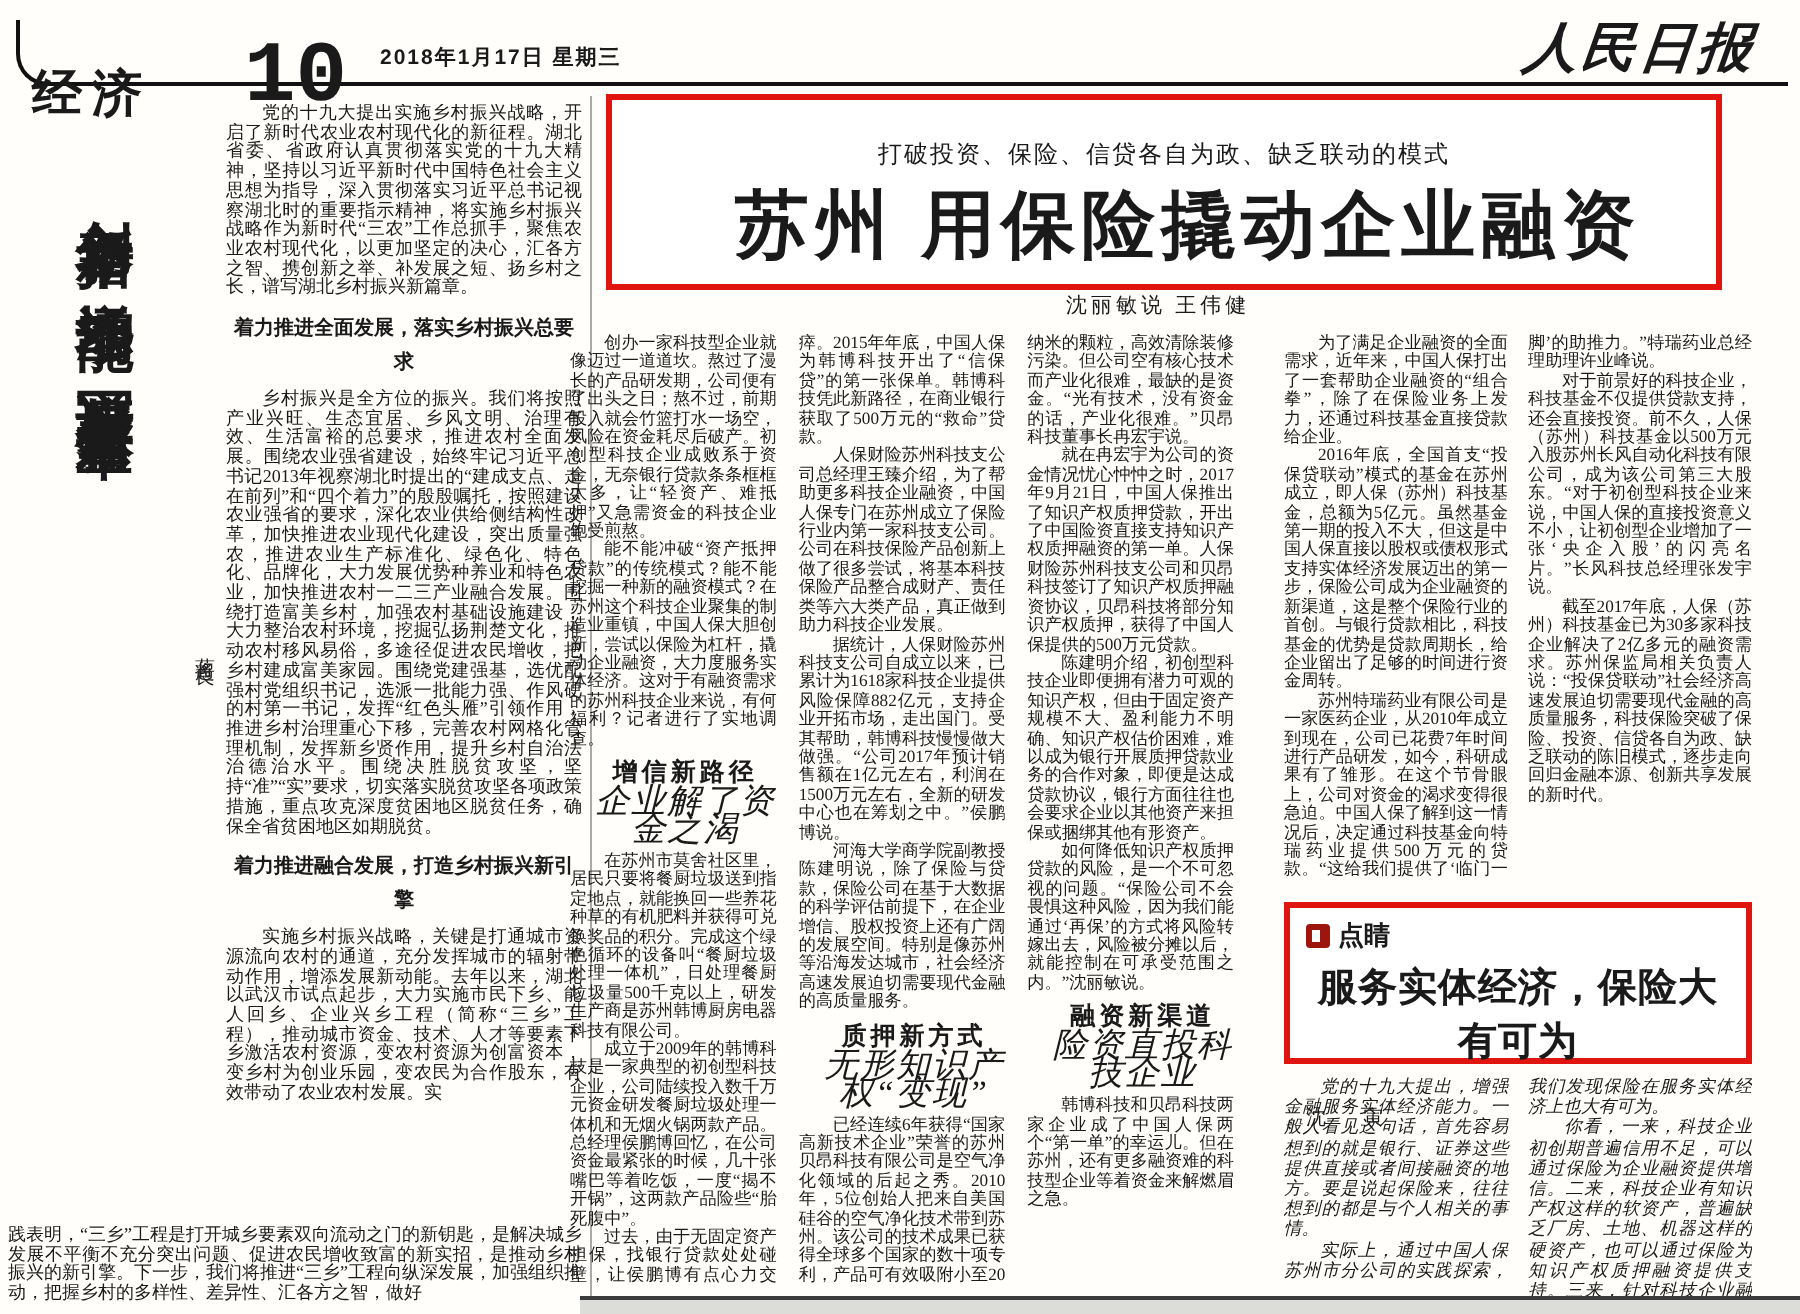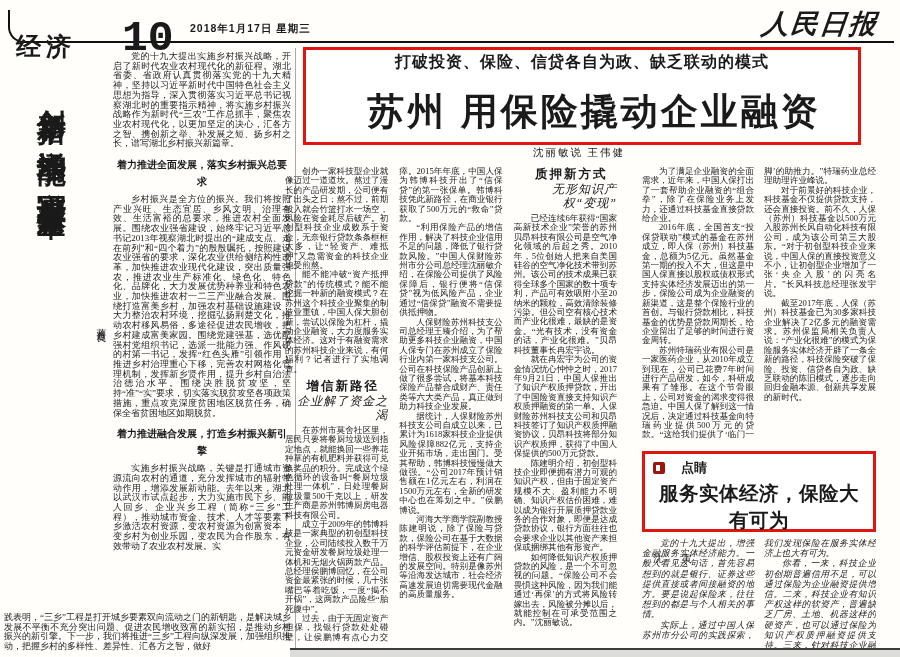--- a/index.html
+++ b/index.html
@@ -31,41 +31,41 @@
     font-size:9px;line-height:9.7px;text-align:justify;}
   .lbody p{margin:0;text-indent:18px;}
   .lheading{font-size:10px;font-weight:900;text-align:center;line-height:17px;
     font-family:"Liberation Sans",sans-serif;margin:7px 0 5px 0;text-indent:0 !important;}
   .lbottom{position:absolute;left:4px;top:613px;width:287px;height:38px;overflow:hidden;
     font-size:9px;line-height:9.6px;text-align:justify;}
   .vdivider{position:absolute;left:295px;top:48px;width:1px;height:600px;background:#a9a9a9;}
   
   .headbox{position:absolute;left:303px;top:47px;width:552px;height:92px;
     border:3px solid #e0150f;background:#fff;}
-  .kicker{margin-top:2px;text-align:center;font-size:16px;font-weight:700;
+  .kicker{margin-top:19px;text-align:center;font-size:12px;font-weight:400;
     font-family:"Liberation Sans",sans-serif;letter-spacing:1px;}
-  .headline{margin-top:14px;text-align:center;font-size:37px;font-weight:900;
+  .headline{margin-top:2px;text-align:center;font-size:37px;font-weight:900;
     font-family:"Liberation Sans","DejaVu Sans",sans-serif;letter-spacing:3px;padding-left:24px;}
   .byline{position:absolute;left:303px;top:146px;width:552px;text-align:center;
     font-size:10.5px;letter-spacing:2px;}
   .flow1{position:absolute;left:285px;top:167px;width:332px;height:480px;overflow:hidden;
     column-count:3;column-gap:11px;column-fill:auto;
     font-size:8.6px;line-height:9.4px;text-align:justify;}
   .flow1 p,.flow2 p{margin:0;text-indent:17px;}
   .subhead{break-inside:avoid;margin:5px 0 4px 12px;text-align:center;}
   .subhead .s1{font-size:12.5px;font-weight:900;font-family:"Liberation Sans",sans-serif;
     letter-spacing:2px;line-height:15px;}
-  .subhead .s2{font-size:12px;font-style:italic;letter-spacing:1px;line-height:14px;text-align:right;}
+  .subhead .s2{font-size:17px;font-style:italic;letter-spacing:1px;line-height:14px;}
   .rgroup{position:absolute;left:642px;top:167px;width:234px;}
   .flow2{height:281px;overflow:hidden;column-count:2;column-gap:10px;column-fill:auto;
     font-size:8.6px;line-height:9.4px;text-align:justify;}
   
   .combox{margin-top:3px;border:3px solid #e0150f;height:70px;padding:5px 8px 0 8px;
     background:#fff;box-sizing:content-box;}
-  .comlabel{display:flex;align-items:center;gap:16px;font-size:13px;font-weight:900;
+  .comlabel{display:flex;align-items:center;gap:4px;font-size:13px;font-weight:900;
     font-family:"Liberation Sans",sans-serif;}
   .comicon{width:12px;height:12px;background:#9e150e;border-radius:2px;position:relative;flex:0 0 auto;}
   .comicon::after{content:"";position:absolute;left:3px;top:3px;width:4px;height:6px;background:#fff;}
   .comtitle{text-align:center;font-size:19.5px;font-weight:900;margin-top:3px;
     font-family:"Liberation Sans","DejaVu Sans",sans-serif;letter-spacing:0.5px;}
   .comauthor{text-align:left;font-size:10px;letter-spacing:8px;margin-top:18px;}
   .comtext{margin-top:6px;height:120px;overflow:hidden;column-count:2;column-gap:10px;column-fill:auto;
     font-size:8.8px;line-height:10.2px;font-style:italic;text-align:justify;}
   .comtext p{margin:0;text-indent:18px;}
   
@@ -108,21 +108,20 @@
   <div class="flow1">
     <p>创办一家科技型企业就像迈过一道道坎。熬过了漫长的产品研发期，公司便有了出头之日；熬不过，前期投入就会竹篮打水一场空，风险在资金耗尽后破产。初创型科技企业成败系于资金，无奈银行贷款条条框框太多，让“轻资产、难抵押”又急需资金的科技企业饱受煎熬。</p>
     <p>能不能冲破“资产抵押贷款”的传统模式？能不能挖掘一种新的融资模式？在苏州这个科技企业聚集的制造业重镇，中国人保大胆创新，尝试以保险为杠杆，撬动企业融资，大力度服务实体经济。这对于有融资需求的苏州科技企业来说，有何福利？记者进行了实地调查。</p>
     <div class="subhead">
       <div class="s1">增信新路径</div>
       <div class="s2">企业解了资金之渴</div>
     </div>
     <p>在苏州市莫舍社区里，居民只要将餐厨垃圾送到指定地点，就能换回一些养花种草的有机肥料并获得可兑换奖品的积分。完成这个绿色循环的设备叫“餐厨垃圾处理一体机”，日处理餐厨垃圾量500千克以上，研发生产商是苏州韩博厨房电器科技有限公司。</p>
     <p>成立于2009年的韩博科技是一家典型的初创型科技企业，公司陆续投入数千万元资金研发餐厨垃圾处理一体机和无烟火锅两款产品。总经理侯鹏博回忆，在公司资金最紧张的时候，几十张嘴巴等着吃饭，一度“揭不开锅”，这两款产品险些“胎死腹中”。</p>
     <p>过去，由于无固定资产担保，找银行贷款处处碰壁，让侯鹏博有点心力交瘁。2015年年底，中国人保为韩博科技开出了“信保贷”的第一张保单。韩博科技凭此新路径，在商业银行获取了500万元的“救命”贷款。</p>
-    <p>“利用保险产品的增信作用，解决了科技企业信用不足的问题，降低了银行贷款风险。”中国人保财险苏州市分公司总经理沈丽敏介绍，在保险公司提供了风险保障后，银行便将“信保贷”视为低风险产品，企业通过“信保贷”融资不需要提供抵押物。</p>
     <p>人保财险苏州科技支公司总经理王臻介绍，为了帮助更多科技企业融资，中国人保专门在苏州成立了保险行业内第一家科技支公司。公司在科技保险产品创新上做了很多尝试，将基本科技保险产品整合成财产、责任类等六大类产品，真正做到助力科技企业发展。</p>
     <p>据统计，人保财险苏州科技支公司自成立以来，已累计为1618家科技企业提供风险保障882亿元，支持企业开拓市场，走出国门。受其帮助，韩博科技慢慢做大做强。“公司2017年预计销售额在1亿元左右，利润在1500万元左右，全新的研发中心也在筹划之中。”侯鹏博说。</p>
     <p>河海大学商学院副教授陈建明说，除了保险与贷款，保险公司在基于大数据的科学评估前提下，在企业增信、股权投资上还有广阔的发展空间。特别是像苏州等沿海发达城市，社会经济高速发展迫切需要现代金融的高质量服务。</p>
     <div class="subhead">
       <div class="s1">质押新方式</div>
       <div class="s2">无形知识产权“变现”</div>
     </div>
     <p>已经连续6年获得“国家高新技术企业”荣誉的苏州贝昂科技有限公司是空气净化领域的后起之秀。2010年，5位创始人把来自美国硅谷的空气净化技术带到苏州。该公司的技术成果已获得全球多个国家的数十项专利，产品可有效吸附小至20纳米的颗粒，高效清除装修污染。但公司空有核心技术而产业化很难，最缺的是资金。“光有技术，没有资金的话，产业化很难。”贝昂科技董事长冉宏宇说。</p>
     <p>就在冉宏宇为公司的资金情况忧心忡忡之时，2017年9月21日，中国人保推出了知识产权质押贷款，开出了中国险资直接支持知识产权质押融资的第一单。人保财险苏州科技支公司和贝昂科技签订了知识产权质押融资协议，贝昂科技将部分知识产权质押，获得了中国人保提供的500万元贷款。</p>
     <p>陈建明介绍，初创型科技企业即便拥有潜力可观的知识产权，但由于固定资产规模不大、盈利能力不明确、知识产权估价困难，难以成为银行开展质押贷款业务的合作对象，即便是达成贷款协议，银行方面往往也会要求企业以其他资产来担保或捆绑其他有形资产。</p>
@@ -133,21 +132,21 @@
     </div>
     <p>韩博科技和贝昂科技两家企业成了中国人保两个“第一单”的幸运儿。但在苏州，还有更多融资难的科技型企业等着资金来解燃眉之急。</p>
   </div>
 
   <div class="rgroup">
     <div class="flow2">
       <p>为了满足企业融资的全面需求，近年来，中国人保打出了一套帮助企业融资的“组合拳”，除了在保险业务上发力，还通过科技基金直接贷款给企业。</p>
       <p>2016年底，全国首支“投保贷联动”模式的基金在苏州成立，即人保（苏州）科技基金，总额为5亿元。虽然基金第一期的投入不大，但这是中国人保直接以股权或债权形式支持实体经济发展迈出的第一步，保险公司成为企业融资的新渠道，这是整个保险行业的首创。与银行贷款相比，科技基金的优势是贷款周期长，给企业留出了足够的时间进行资金周转。</p>
       <p>苏州特瑞药业有限公司是一家医药企业，从2010年成立到现在，公司已花费7年时间进行产品研发，如今，科研成果有了雏形。在这个节骨眼上，公司对资金的渴求变得很急迫。中国人保了解到这一情况后，决定通过科技基金向特瑞药业提供500万元的贷款。“这给我们提供了‘临门一脚’的助推力。”特瑞药业总经理助理许业峰说。</p>
       <p>对于前景好的科技企业，科技基金不仅提供贷款支持，还会直接投资。前不久，人保（苏州）科技基金以500万元入股苏州长风自动化科技有限公司，成为该公司第三大股东。“对于初创型科技企业来说，中国人保的直接投资意义不小，让初创型企业增加了一张‘央企入股’的闪亮名片。”长风科技总经理张发宇说。</p>
-      <p>截至2017年底，人保（苏州）科技基金已为30多家科技企业解决了2亿多元的融资需求。苏州保监局相关负责人说：“产业化很难”的模式为保险服务实体经济开辟了一条全新的路径，科技保险突破了保险、投资、信贷各自为政、缺乏联动的陈旧模式，逐步走向回归金融本源、创新共享发展的新时代。</p>
+      <p>截至2017年底，人保（苏州）科技基金已为30多家科技企业解决了2亿多元的融资需求。苏州保监局相关负责人说：“投保贷联动”社会经济高速发展迫切需要现代金融的高质量服务，科技保险突破了保险、投资、信贷各自为政、缺乏联动的陈旧模式，逐步走向回归金融本源、创新共享发展的新时代。</p>
     </div>
 
     <div class="combox">
       <div class="comlabel">
         <span class="comicon"></span>
         <span>点睛</span>
       </div>
       <div class="comtitle">服务实体经济，保险大有可为</div>
       <div class="comauthor">沈 寅</div>
     </div>

